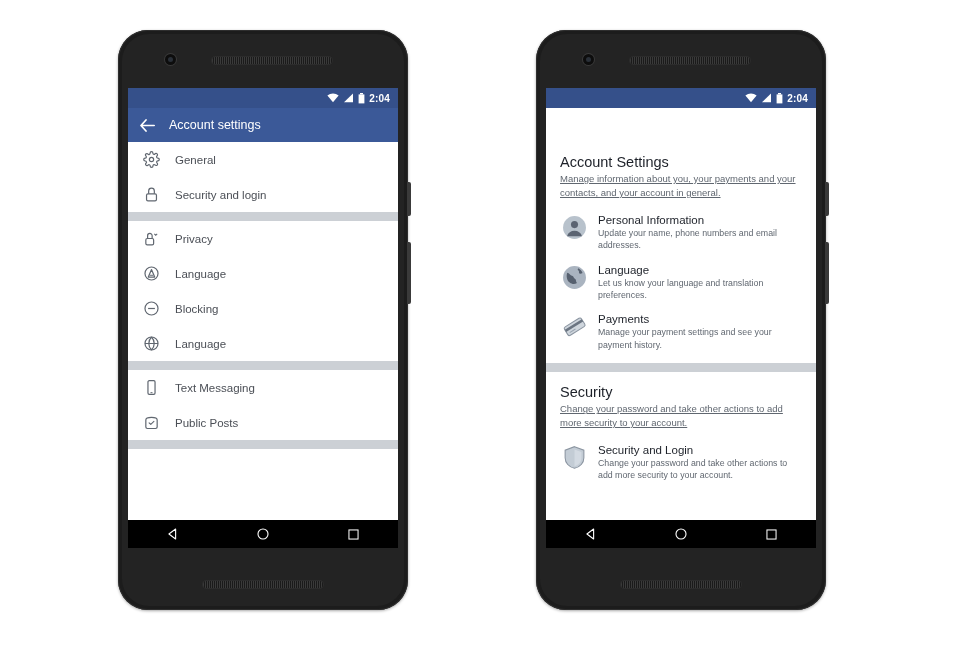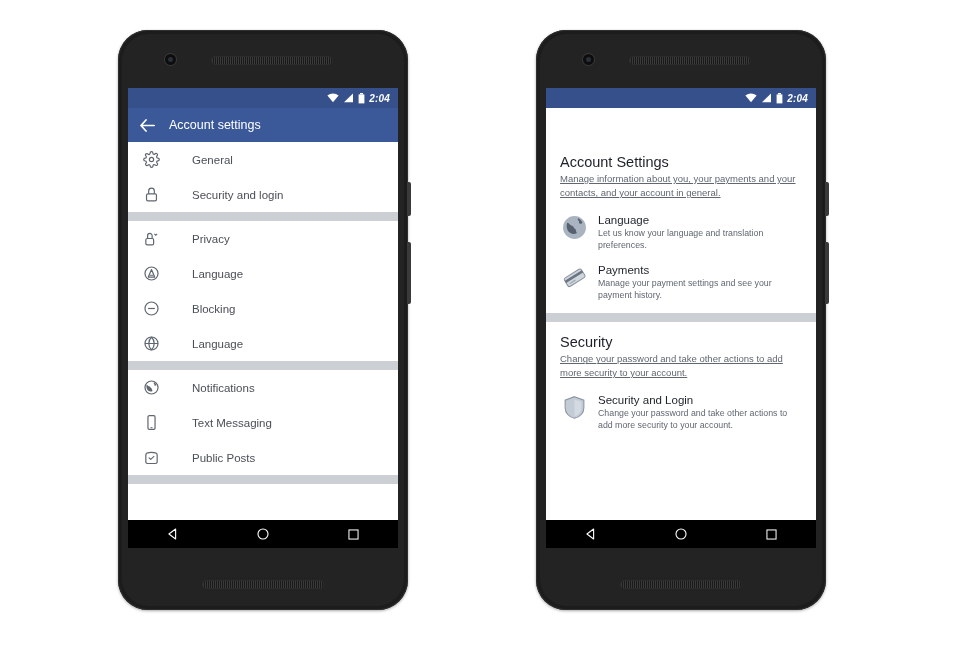--- a/index.html
+++ b/index.html
@@ -45,21 +45,21 @@
   .btn-volume{position:absolute;right:-3px;top:212px;width:4px;height:62px;
     border-radius:0 2px 2px 0;background:#3a3a3a;}
 
   
   .screen{
     position:absolute;left:10px;top:58px;width:270px;height:460px;
     background:#ffffff;overflow:hidden;
   }
   .statusbar{
     height:20px;background:#35508a;display:flex;align-items:center;
-    justify-content:flex-end;padding-right:8px;gap:4px;font-style:italic;
+    justify-content:flex-end;padding-right:8px;gap:4px;
   }
   .sb-time{color:#fff;font-size:10px;font-weight:bold;letter-spacing:.2px;}
   .sb-icon{display:block;}
   .appbar{
     height:34px;background:#3b5998;display:flex;align-items:center;
     padding-left:12px;gap:14px;
   }
   .appbar-title{color:#fff;font-size:12.5px;}
   .back-arrow{display:block;}
 
@@ -70,21 +70,21 @@
     display:flex;align-items:center;justify-content:space-around;
   }
 
   
   .group{background:#fff;}
   .divider{height:9px;background:#ccd0d5;}
   .row{
     display:flex;align-items:center;gap:14px;height:35px;padding-left:14px;
   }
   .row .ico{width:19px;height:19px;flex:0 0 19px;display:flex;align-items:center;justify-content:center;}
-  .row .label{font-size:11.5px;color:#4b4f56;margin-left:17px;}
+  .row .label{font-size:11.5px;color:#4b4f56;}
 
   
   .sec-head{padding:12px 14px 0 14px;}
   .sec-title{font-size:14.5px;color:#1d2129;margin-bottom:2px;}
   .sec-desc{font-size:9.5px;color:#606770;line-height:1.45;text-decoration:underline;}
   .card-list{padding:8px 0 6px 0;}
   .card-row{display:flex;gap:11px;padding:6px 14px 6px 16px;align-items:flex-start;}
   .card-ico{width:25px;height:25px;flex:0 0 25px;margin-top:1px;}
   .card-txt{flex:1;min-width:0;}
   .card-title{font-size:11.5px;color:#1d2129;margin-bottom:1px;}
@@ -191,30 +191,20 @@
             </span>
             <span class="label">Language</span>
           </div>
         </div>
 
         <div class="divider"></div>
 
         <div class="group">
           <div class="row">
             <span class="ico">
-              <svg width="17" height="17" viewBox="0 0 24 24">
-                <circle cx="12" cy="12" r="9.2" fill="none" stroke="#606770" stroke-width="1.7"></circle>
-                <path d="M5 8c2 .6 2.6 2.4 4.2 2.6 1.6.2 1.2 2 2.6 2.6 1.4.6.6 2.6 1.8 3.6-1.6 1.2-4 1.4-6-.2C5.4 15 4.2 11 5 8z" fill="#606770"></path>
-                <path d="M15.5 4.6c1.6.8 3 2.3 3.6 4.2-1 .6-2.2 1-2.8.2-.6-.8.2-1.8-.8-2.4-.6-.4-.8-1.2 0-2z" fill="#606770"></path>
-              </svg>
-            </span>
-            <span class="label">Notifications</span>
-          </div>
-          <div class="row">
-            <span class="ico">
               <svg width="17" height="17" viewBox="0 0 24 24" fill="none" stroke="#606770" stroke-width="1.7">
                 <rect x="7" y="2.4" width="10" height="19.2" rx="1.8"></rect>
                 <path d="M10.6 19.3h2.8" stroke-width="1.4"></path>
               </svg>
             </span>
             <span class="label">Text Messaging</span>
           </div>
           <div class="row">
             <span class="ico">
               <svg width="17" height="17" viewBox="0 0 24 24" fill="none" stroke="#606770" stroke-width="1.7">
@@ -279,20 +269,33 @@
 
       <div class="viewport">
 
         <div>
           <div class="sec-head">
             <div class="sec-title">Account Settings</div>
             <div class="sec-desc">Manage information about you, your payments and your contacts, and your account in general.</div>
           </div>
           <div class="card-list">
 
+            <div class="card-row">
+              <span class="card-ico">
+                <svg width="25" height="25" viewBox="0 0 24 24">
+                  <circle cx="12" cy="12" r="11" fill="#b8c2cc"></circle>
+                  <circle cx="12" cy="9.2" r="3.4" fill="#5b6472"></circle>
+                  <path d="M4.8 20.4c1-3.4 3.8-5.2 7.2-5.2s6.2 1.8 7.2 5.2z" fill="#5b6472"></path>
+                </svg>
+              </span>
+              <span class="card-txt">
+                <span class="card-title" style="display:block">Personal Information</span>
+                <span class="card-desc" style="display:block">Update your name, phone numbers and email addresses.</span>
+              </span>
+            </div>
 
             <div class="card-row">
               <span class="card-ico">
                 <svg width="25" height="25" viewBox="0 0 24 24">
                   <circle cx="12" cy="12" r="11" fill="#aab4c0"></circle>
                   <path d="M5 7.5c2.2.4 2.8 2.6 4.6 2.9 1.8.3 1.2 2.2 2.8 2.9 1.6.7.6 3 2 4-2 1.4-4.8 1.4-7-.4C4.6 15 3.9 10.6 5 7.5z" fill="#56606e"></path>
                   <path d="M15.8 3c1.8 1 3.2 2.6 3.9 4.7-1.1.7-2.5 1.1-3.1.2-.7-.9.2-2-.9-2.7-.7-.4-1-1.4.1-2.2z" fill="#56606e"></path>
                 </svg>
               </span>
               <span class="card-txt">

